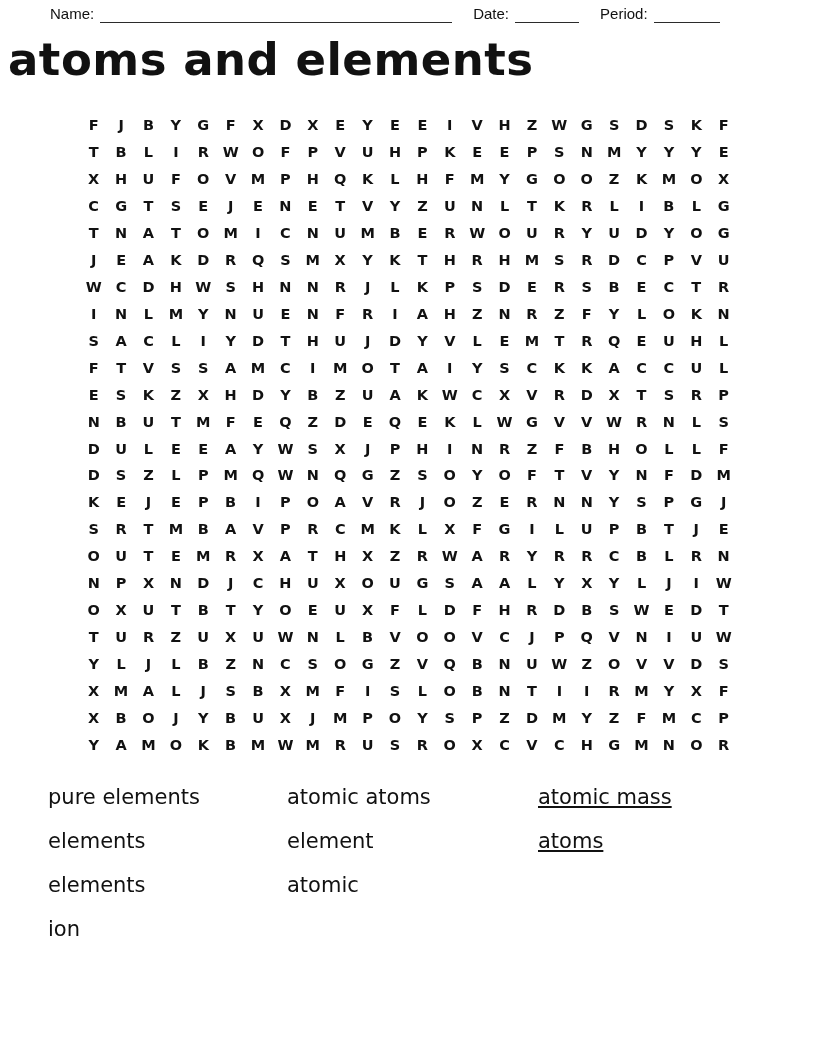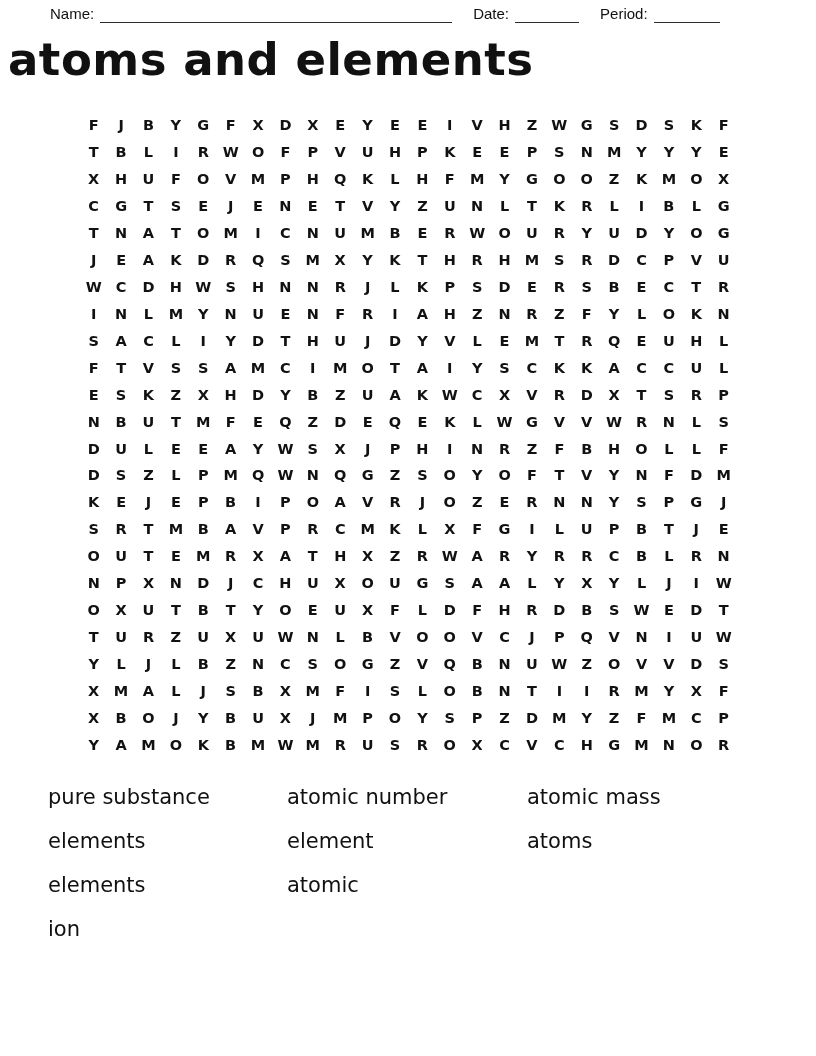--- a/index.html
+++ b/index.html
@@ -53,21 +53,21 @@
   }
   .word-col {
     position: absolute;
     top: 776px;
     font-family: "DejaVu Sans", sans-serif;
     font-size: 21px;
     font-weight: 500;
   }
   .word-col.c1 { left: 48px; }
   .word-col.c2 { left: 287px; }
-  .word-col.c3 { left: 527px; }
+  .word-col.c3 { left: 538px; text-decoration: underline; }
   .word { height: 44px; line-height: 42px; }
 </style>
 </head>
 <body>
 
 <div class="header">
   <span class="label">Name:</span>
   <span class="blank name"></span>
   <span class="label">Date:</span>
   <span class="blank date"></span>
@@ -650,26 +650,26 @@
     <div class="cell">C</div>
     <div class="cell">H</div>
     <div class="cell">G</div>
     <div class="cell">M</div>
     <div class="cell">N</div>
     <div class="cell">O</div>
     <div class="cell">R</div>
   </div>
 
 <div class="word-col c1">
-    <div class="word">pure substance</div>
+    <div class="word">pure elements</div>
     <div class="word">elements</div>
     <div class="word">elements</div>
     <div class="word">ion</div>
   </div>
 <div class="word-col c2">
-    <div class="word">atomic number</div>
+    <div class="word">atomic atoms</div>
     <div class="word">element</div>
     <div class="word">atomic</div>
   </div>
 <div class="word-col c3">
     <div class="word">atomic mass</div>
     <div class="word">atoms</div>
   </div>
 
 </body></html>

